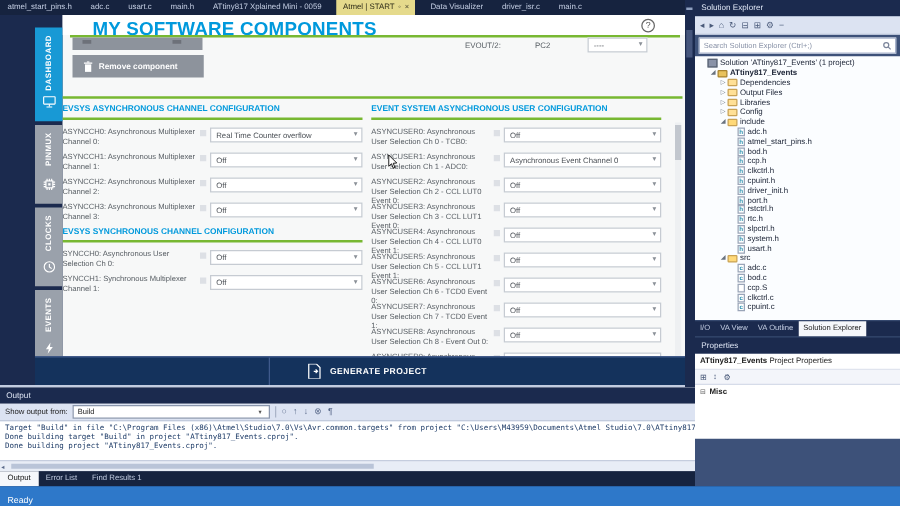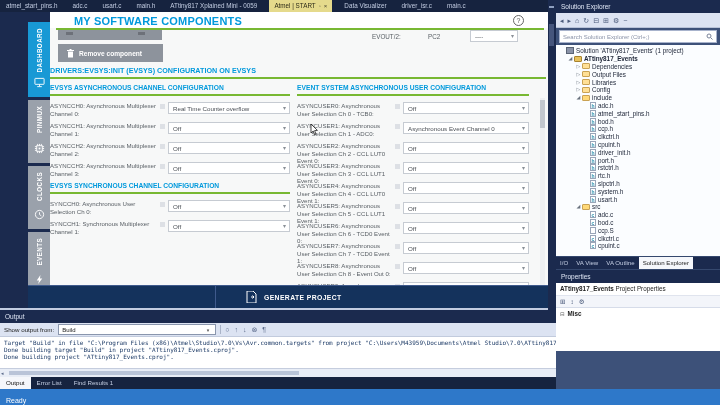--- a/index.html
+++ b/index.html
@@ -15,21 +15,21 @@
   .start-page{position:absolute;left:28px;top:12px;width:520px;height:296px;background:#f7f8f8;overflow:hidden;}
   .rail{position:absolute;left:0;top:0;width:22px;height:296px;background:#1b2a4e;}
   .side-tab{position:absolute;left:0;width:22px;display:flex;flex-direction:column;align-items:center;
             justify-content:space-between;padding:6px 0 5px 0;box-sizing:border-box;background:#9aa1ab;}
   .side-tab.active{background:#1899d5;}
   .side-tab .vlabel{writing-mode:vertical-rl;transform:rotate(180deg);font-size:6.3px;font-weight:bold;
                     color:#fff;letter-spacing:.4px;white-space:nowrap;}
   .side-tab svg{width:11px;height:11px;flex:0 0 auto;}
   .content{position:absolute;left:22px;top:0;right:0;bottom:0;overflow:hidden;}
   .page-head{position:absolute;left:0;top:0;right:0;height:16px;background:#fff;}
-  .page-title{position:absolute;left:24px;top:3px;font-size:11px;font-weight:bold;color:#0099dc;letter-spacing:.2px;text-align:center;}
+  .page-title{position:absolute;left:24px;top:3px;font-size:15px;font-weight:bold;color:#0099dc;letter-spacing:.2px;text-align:center;}
   .help-circle{position:absolute;right:24px;top:3px;width:9px;height:9px;border:1px solid #666;border-radius:50%;
                font-size:7px;color:#555;text-align:center;line-height:9px;background:#fff;}
   .green-line{position:absolute;left:6px;right:4px;top:16px;height:2px;background:#78b832;}
   .partial-btn{position:absolute;left:8px;top:18px;width:104px;height:10px;background:#8d939c;overflow:hidden;}
   .partial-btn i{position:absolute;top:2px;width:7px;height:3px;background:#6d7179;}
   .evout-label,.evout-pin{position:absolute;top:21px;font-size:6.3px;color:#5a6066;}
   .evout-dd{position:absolute;left:420px;top:18px;width:48px;height:12px;}
   .remove-btn{position:absolute;left:8px;top:32px;width:105px;height:18px;background:#8d939c;color:#fff;
               display:flex;align-items:center;gap:5px;padding-left:9px;box-sizing:border-box;
               font-size:6.6px;font-weight:bold;cursor:default;}
@@ -206,21 +206,20 @@
 
       <div class="remove-btn">
         <svg width="7" height="9" viewBox="0 0 7 9">
           <rect x="1" y="2.5" width="5" height="6" fill="#fff"></rect>
             <rect x="0" y="1" width="7" height="1" fill="#fff"></rect>
             <rect x="2.5" y="0" width="2" height="1" fill="#fff"></rect>
         </svg>
         <span>Remove component</span>
       </div>
 
-      <div class="sec-title">DRIVERS:EVSYS:INIT (EVSYS) CONFIGURATION ON EVSYS</div>
       <div class="sec-line"></div>
 
       <div class="col col-left">
         <div class="col-header">EVSYS ASYNCHRONOUS CHANNEL CONFIGURATION</div>
         <div id="async-rows">
             <div class="cfg-row">
               <div class="cfg-label">ASYNCCH0: Asynchronous Multiplexer Channel 0:</div>
               <span class="info-box"></span>
               <div class="dropdown">
                 <span class="dd-val">Real Time Counter overflow</span>

